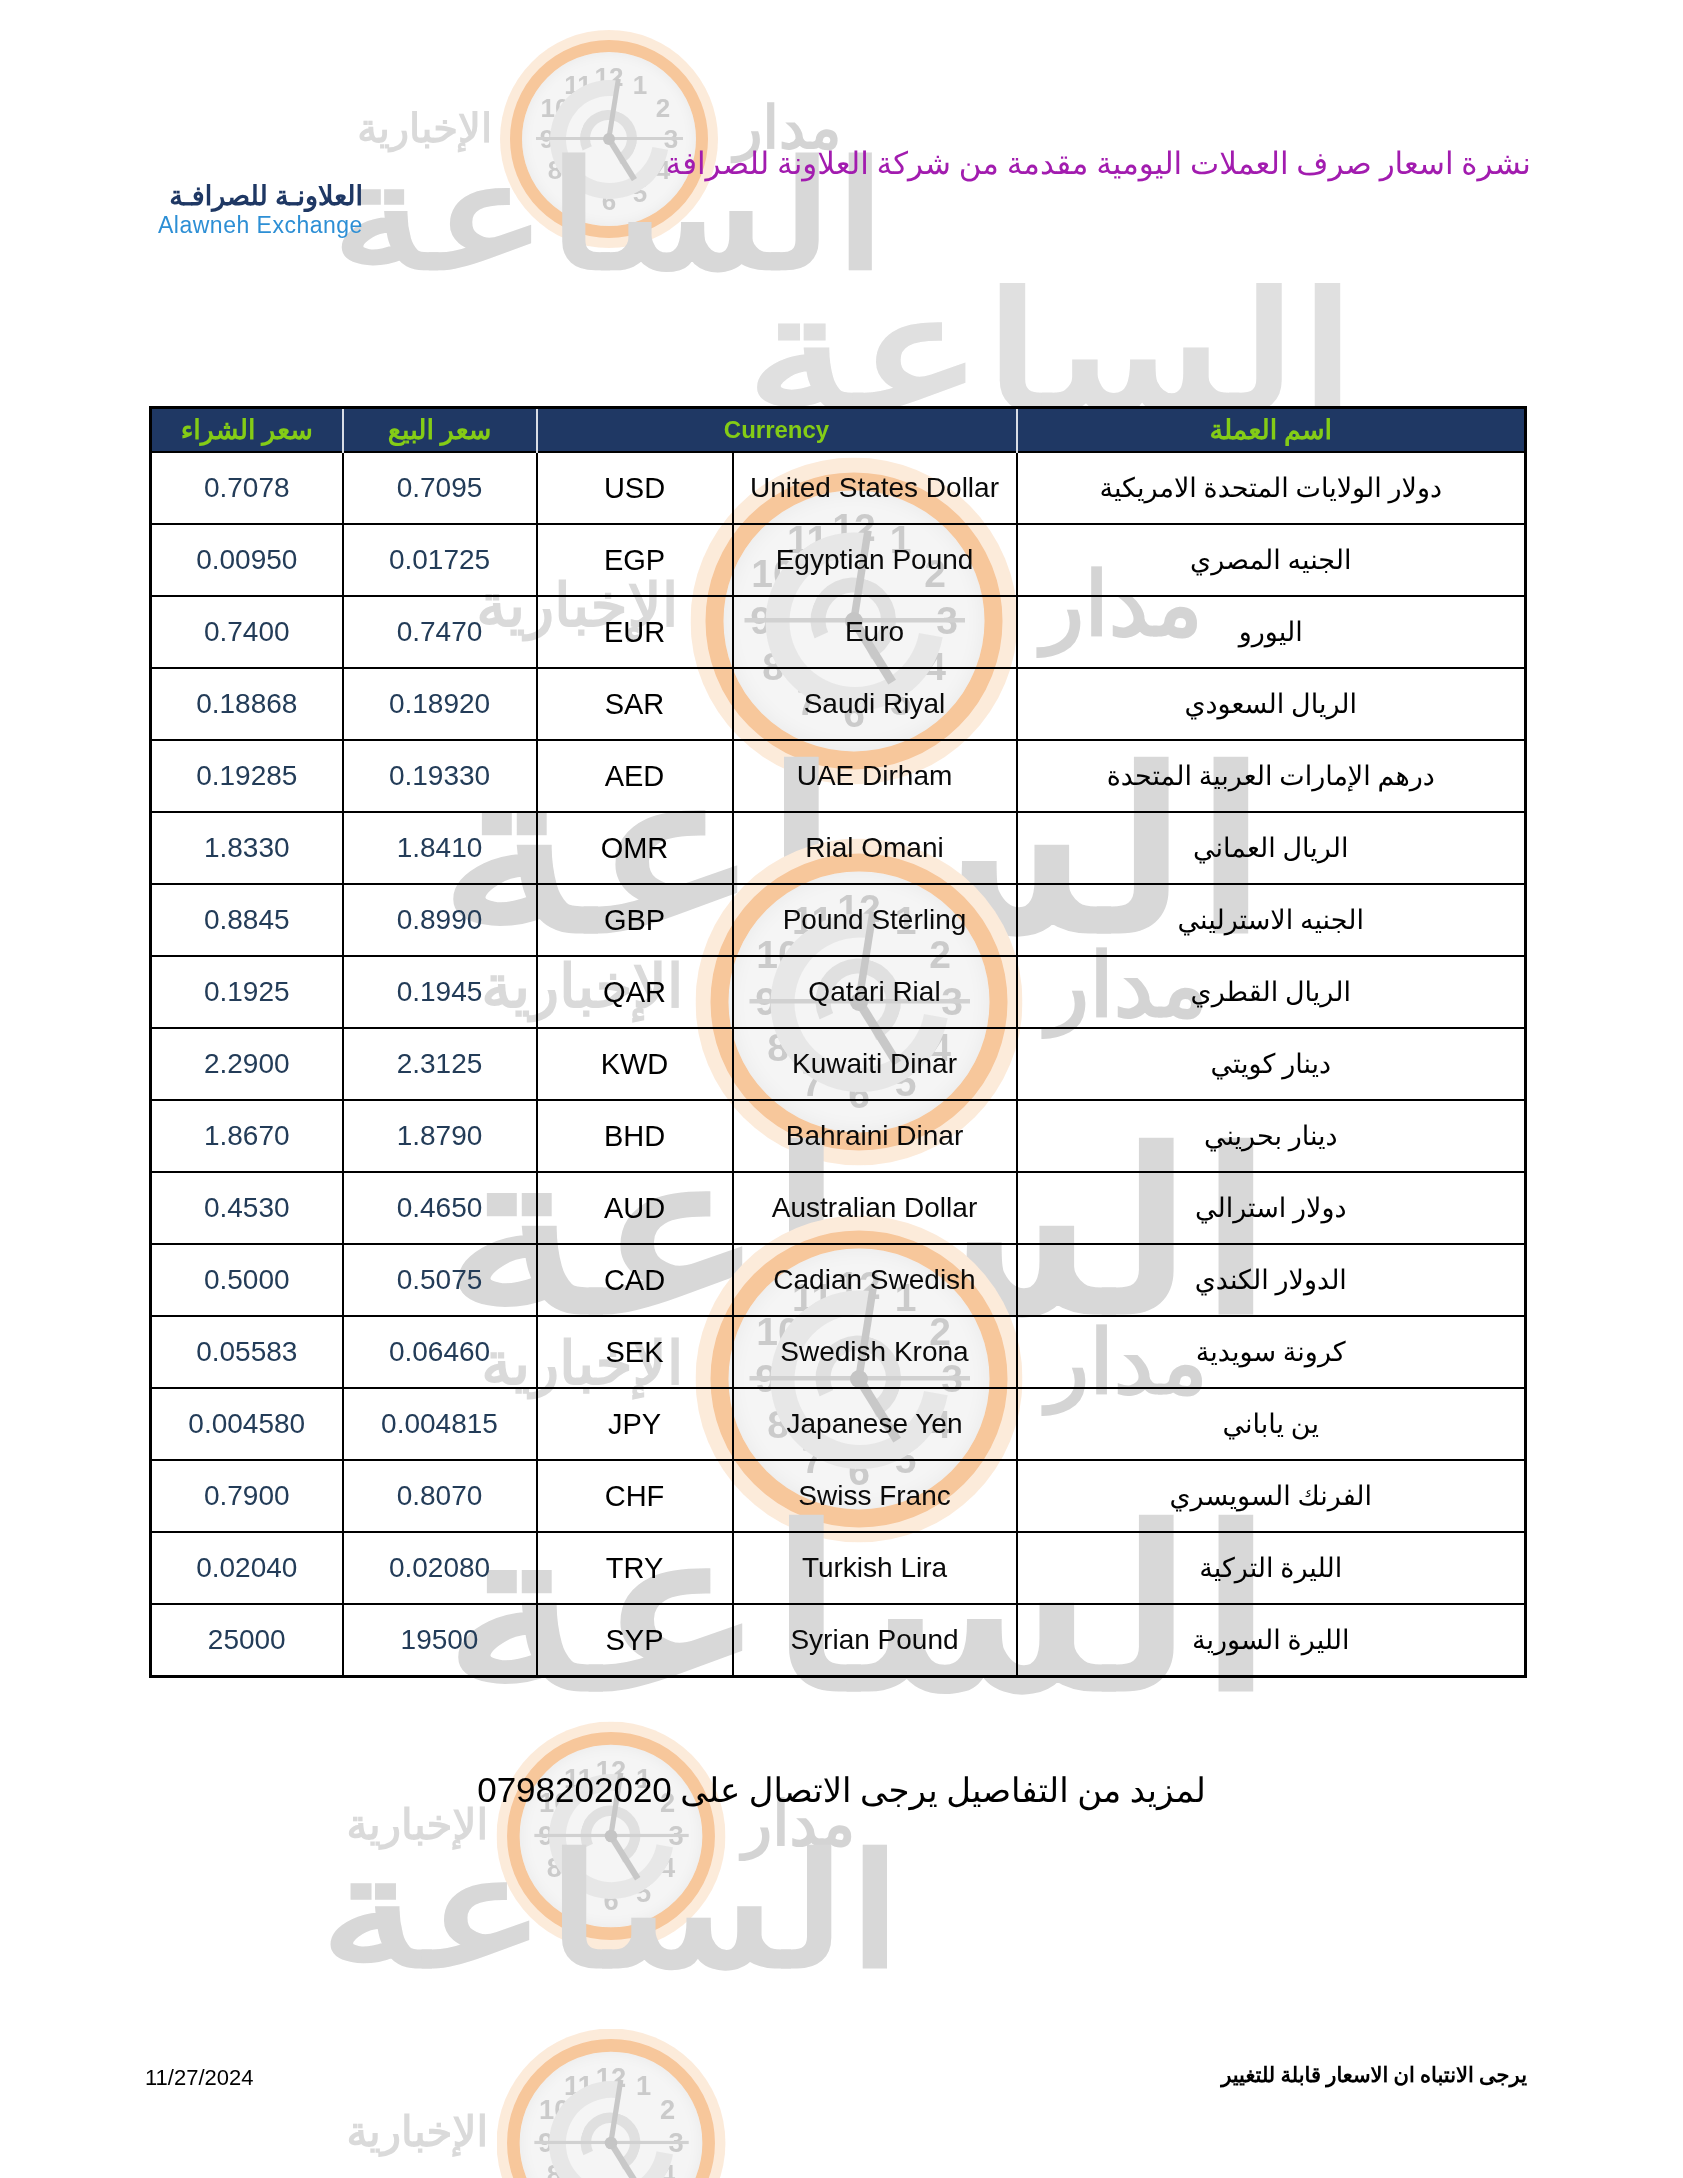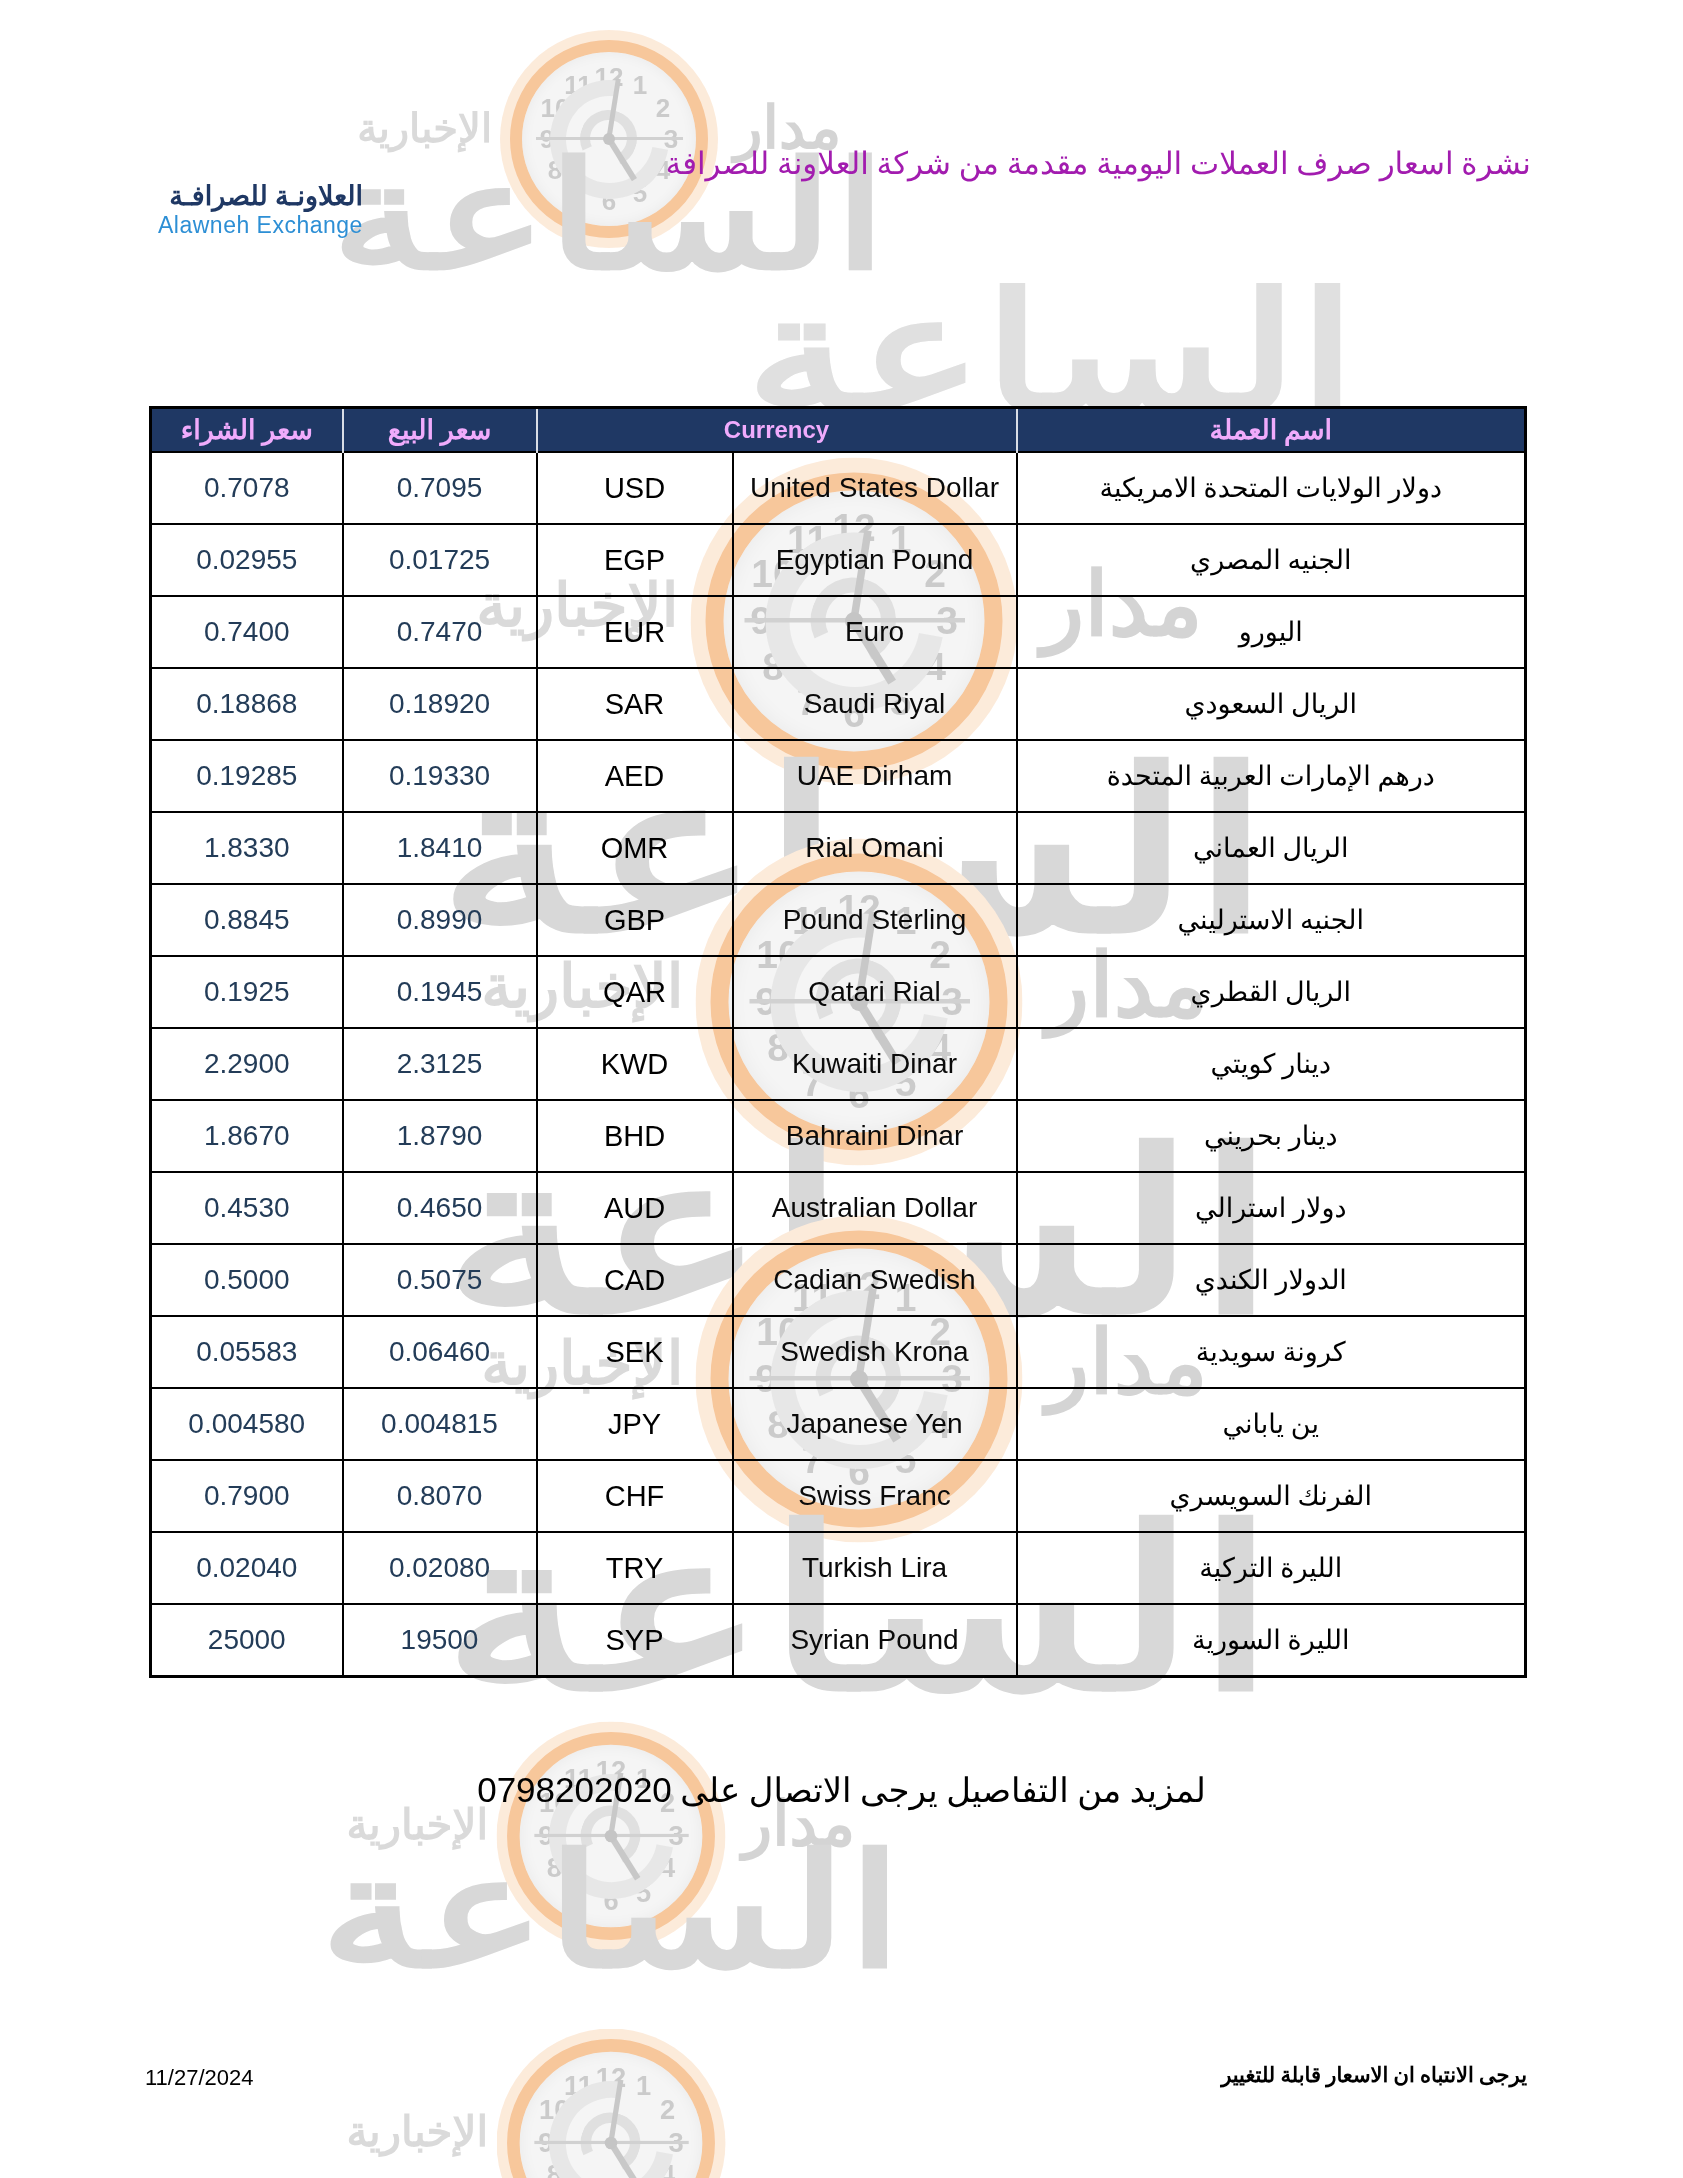--- a/index.html
+++ b/index.html
@@ -33,21 +33,21 @@
           letter-spacing:6px;line-height:1.05;color:#d6d6d6;}
   
   .content{position:absolute;inset:0;z-index:1;}
   .logo{position:absolute;left:158px;top:180px;}
   .logo-ar{font-weight:bold;font-size:27px;color:var(--logo-navy);white-space:nowrap;}
   .logo-en{font-weight:normal;font-size:23px;color:var(--logo-blue);white-space:nowrap;letter-spacing:0.5px;}
   .doc-title{position:absolute;right:152px;top:145px;direction:rtl;white-space:nowrap;
              font-family:"Liberation Serif",serif;font-size:31px;color:#a21caf;}
   table.rates{position:absolute;left:149px;top:406px;width:1375px;border-collapse:collapse;
               table-layout:fixed;border:3px solid #000;}
-  table.rates thead th{background:var(--header-bg);color:#f0abfc;height:42px;padding:0;}
+  table.rates thead th{background:var(--header-bg);color:#84cc16;height:42px;padding:0;}
   .th-ar{font-family:"Liberation Serif",serif;font-weight:bold;font-size:27px;}
   .th-en{font-family:"Liberation Sans",sans-serif;font-weight:bold;font-size:24px;}
   table.rates thead th + th{border-left:2px solid #d9dde6;}
   table.rates tbody td{border:2px solid #000;height:70px;text-align:center;vertical-align:middle;
                        padding:0;background:transparent;}
   .c-buy,.c-sell{font-size:28px;color:var(--number);}
   .c-code{font-size:29px;color:#000;}
   .c-en{font-size:28px;color:#0a0a0a;}
   .c-ar{font-family:"Liberation Serif",serif;font-size:27px;color:#000;}
   .contact-line{position:absolute;left:0;top:1770px;width:1683px;text-align:center;direction:rtl;
@@ -254,21 +254,21 @@
       </thead>
       <tbody id="rates-body">
           <tr class="rate-row">
         <td class="c-buy">0.7078</td>
         <td class="c-sell">0.7095</td>
         <td class="c-code">USD</td>
         <td class="c-en">United States Dollar</td>
         <td class="c-ar" dir="rtl">دولار الولايات المتحدة الامريكية</td>
       </tr>
           <tr class="rate-row">
-        <td class="c-buy">0.02955</td>
+        <td class="c-buy">0.00950</td>
         <td class="c-sell">0.01725</td>
         <td class="c-code">EGP</td>
         <td class="c-en">Egyptian Pound</td>
         <td class="c-ar" dir="rtl">الجنيه المصري</td>
       </tr>
           <tr class="rate-row">
         <td class="c-buy">0.7400</td>
         <td class="c-sell">0.7470</td>
         <td class="c-code">EUR</td>
         <td class="c-en">Euro</td>

